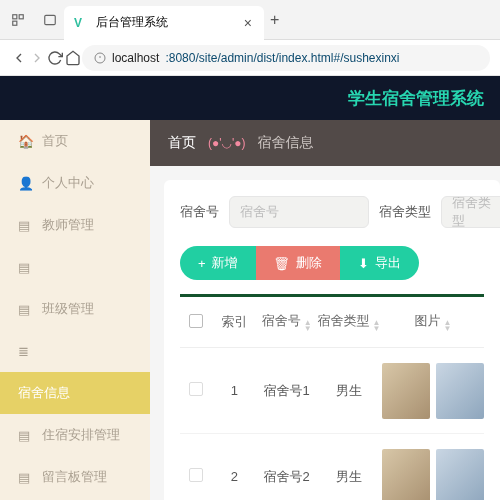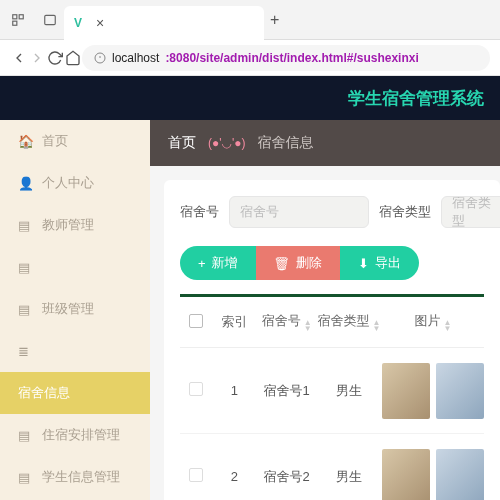--- a/index.html
+++ b/index.html
@@ -11,21 +11,21 @@
   .tab { background: #fff; height: 34px; margin-top: 6px; display: flex; align-items: center; padding: 0 12px 0 10px; border-radius: 6px 6px 0 0; font-size: 12px; width: 200px; gap:8px;}
   .tab .vicon { width:14px; height:14px; color:#2fbf9f; font-weight:bold;}
   .tab .title { flex:1; white-space:nowrap; overflow:hidden;}
   .tab .close { font-size:14px; color:#555;}
   .newtab { margin-left:6px; font-size:16px; color:#555;}
 
   .addr-bar { height: 36px; background: #fff; display:flex; align-items:center; padding:0 10px; border-bottom:1px solid #e5e5e5;}
   .addr-btn { width:18px; height:18px; display:flex; align-items:center; justify-content:center; color:#555;}
   .addr-field { flex:1; height:26px; background:#f5f5f5; border-radius:13px; display:flex; align-items:center; padding:0 12px; font-size:12px; color:#555; gap:6px;}
   .addr-field .host { color:#222;}
-  .addr-field .path { color:#a21caf;font-weight:bold;}
+  .addr-field .path { color:#0c4a6e;}
 
   .app-header { height:44px; background:#0f172a; display:flex; align-items:center; justify-content:flex-end; padding:0 16px;}
   .app-title { color:#27d6b0; font-weight:bold; font-size:17px;}
 
   .app-body { display:flex; height:380px;}
   .sidebar { width:150px; background:#f7efe1;}
   .side-item { height:42px; display:flex; align-items:center; padding-left:18px; font-size:13px; color:#a99f90; gap:10px;}
   .side-item.active { background:#e6d166; color:#fff;}
   .side-icon { width:14px; height:14px; display:inline-block;}
 
@@ -68,20 +68,21 @@
           <rect x="3" y="14" width="7" height="7"></rect>
         </svg>
       </span>
     <span class="tab-icon">
         <svg width="14" height="14" viewBox="0 0 24 24" fill="none" stroke="#666" stroke-width="2">
           <rect x="3" y="4" width="18" height="16" rx="2"></rect>
         </svg>
       </span>
     <div class="tab">
       <span class="vicon">V</span>
+      <span class="title">后台管理系统</span>
       <span class="close">×</span>
     </div>
     <span class="newtab">+</span>
   </div>
 </div>
 
 <div class="addr-bar">
   <span class="addr-btn">
       <svg width="16" height="16" viewBox="0 0 24 24" fill="none" stroke="#555" stroke-width="2">
         <polyline points="15 18 9 12 15 6"></polyline>
@@ -144,21 +145,21 @@
       </div>
     <div class="side-item active">
         <span>宿舍信息</span>
       </div>
     <div class="side-item">
         <span class="side-icon">▤</span>
         <span>住宿安排管理</span>
       </div>
     <div class="side-item">
         <span class="side-icon">▤</span>
-        <span>学生信息管理</span>
+        <span>留言板管理</span>
       </div>
     <div class="side-item"></div>
   </div>
 
   <div class="main">
     <div class="breadcrumb">
       <span>首页</span>
       <span class="face">(●'◡'●)</span>
       <span class="sub">宿舍信息</span>
     </div>

